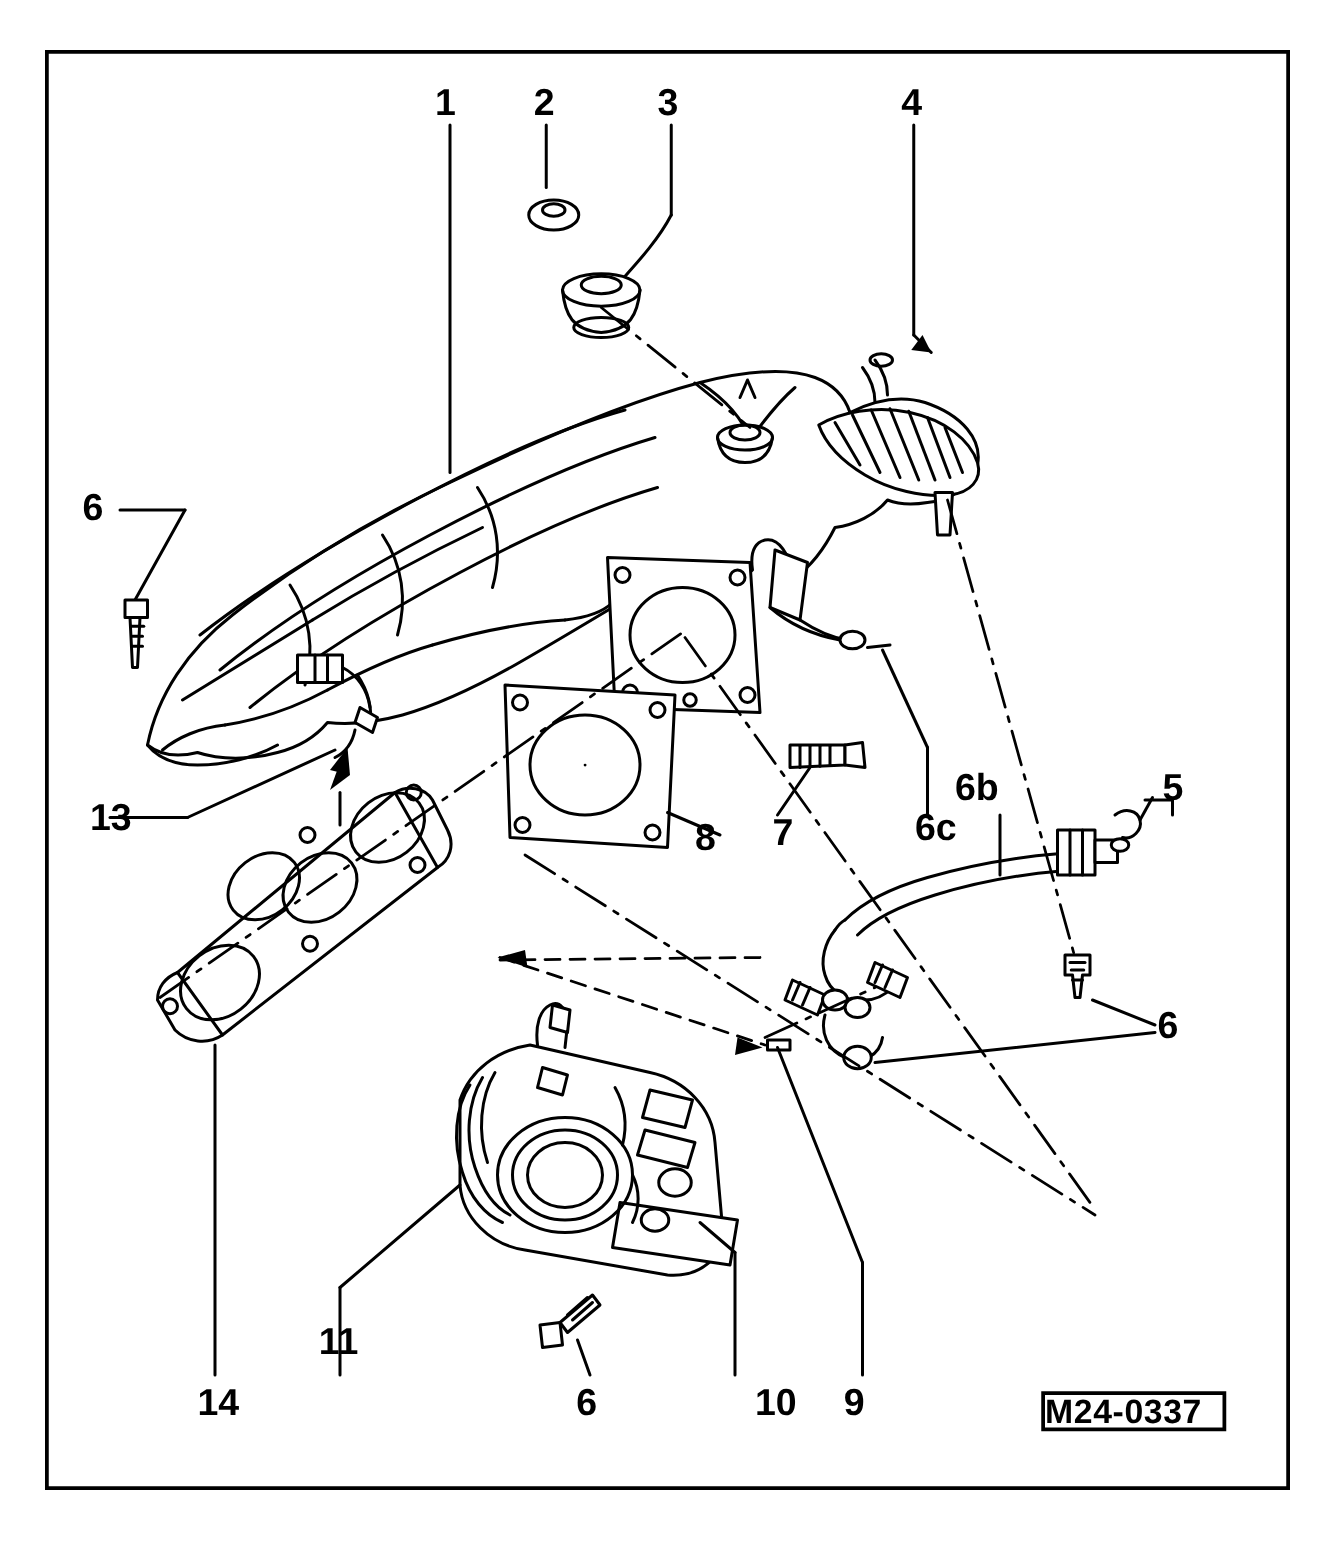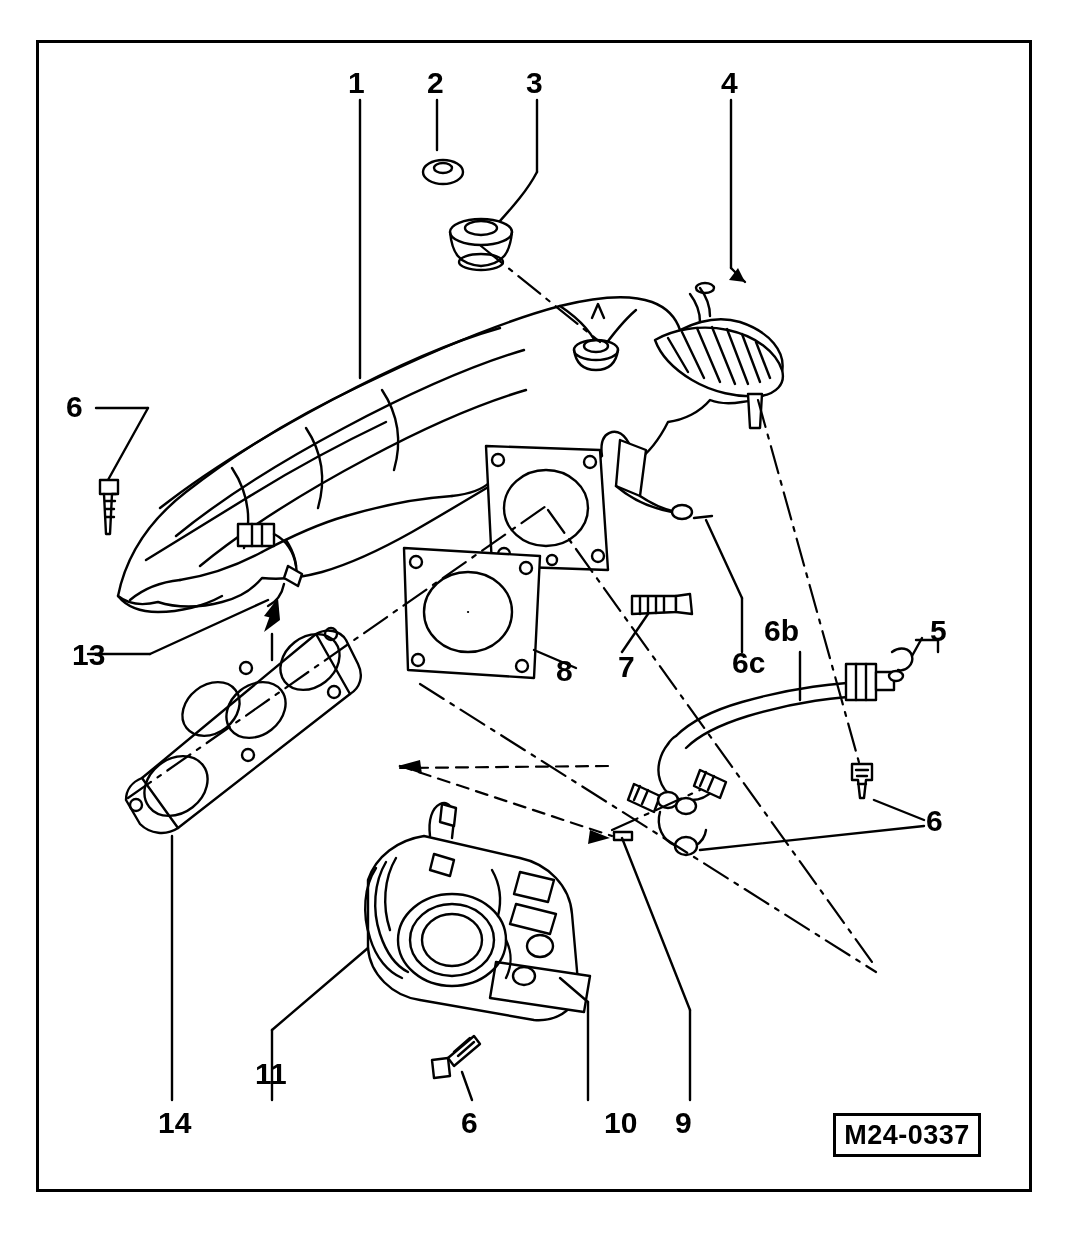--- a/index.html
+++ b/index.html
@@ -41,26 +41,26 @@
     font-size: 30px;
     color: #000;
     line-height: 1;
     white-space: nowrap;
   }
   #code-box {
     position: absolute;
     left: 833px;
     top: 1113px;
     width: 148px;
-    height: 44px;
+    height: 32px;
     border: 3px solid #000;
     box-sizing: border-box;
     display: flex;
     align-items: center;
-    justify-content: center;
+    justify-content: flex-start;
     background: #fff;
   }
   #code-box .code-text {
     font-family: "Liberation Sans", sans-serif;
     font-weight: bold;
     font-size: 27px;
     letter-spacing: 0.5px;
     color: #000;
   }
 </style>

